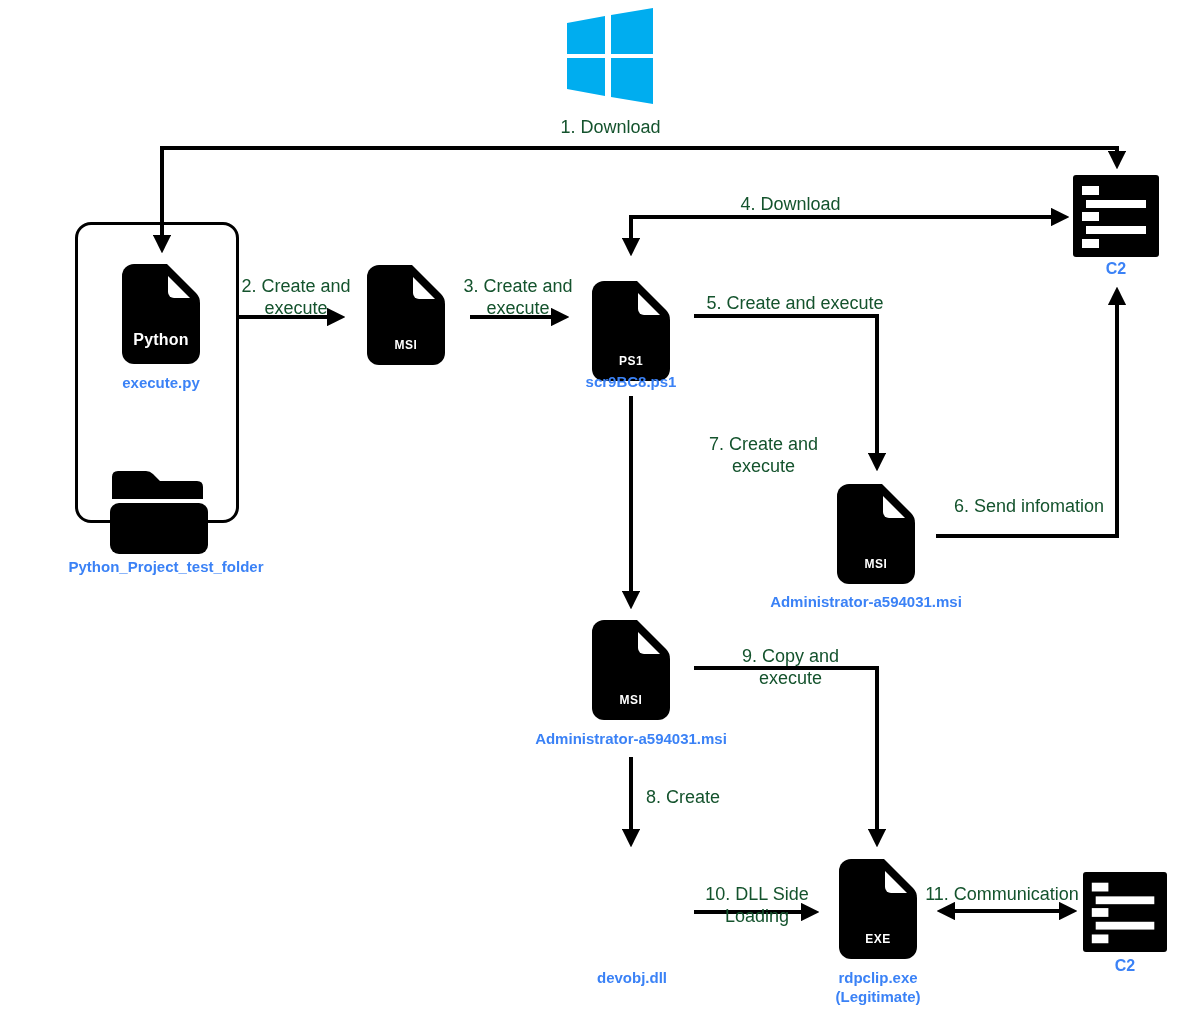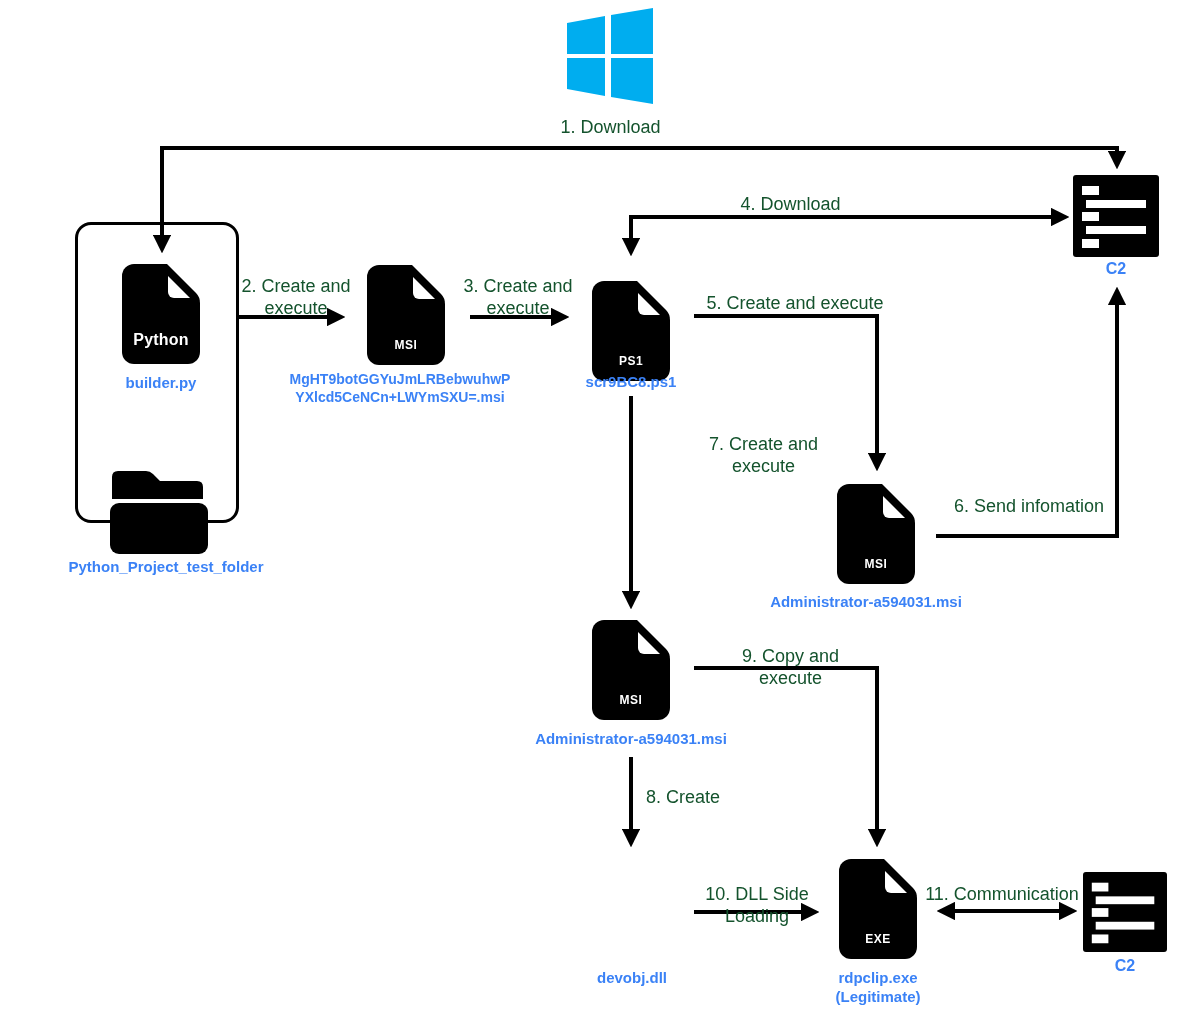--- a/index.html
+++ b/index.html
@@ -77,45 +77,41 @@
 
   <div class="container-box" style="left:75px;top:222px;width:158px;height:295px;"></div>
 
   <div class="icon-wrap" style="left:120px;top:262px;">
     <svg width="82" height="104" viewBox="0 0 82 104">
       <path d="M14,2 h33 l29,29 q4,4 4,10 v49 a12,12 0 0 1 -12,12 h-54 a12,12 0 0 1 -12,-12 v-76 a12,12 0 0 1 12,-12 z" fill="#000"></path>
       <path d="M48,14 L48,30 A6,6 0 0 0 54,36 L70,36 Z" fill="#fff"></path>
     </svg>
     <span class="file-text py">Python</span>
   </div>
-  <div class="node-label" style="left:81px;top:374px;width:160px;">builder.py</div>
+  <div class="node-label" style="left:81px;top:374px;width:160px;">execute.py</div>
 
   <div class="icon-wrap" style="left:110px;top:467px;">
     <svg width="98" height="87" viewBox="0 0 98 87">
       <path d="M2,32 L2,10 Q2,4 8,4 L36,4 Q40,4 43,7 L50,14 L87,14 Q93,14 93,20 L93,32 Z" fill="#000"></path>
       <rect x="0" y="36" width="98" height="51" rx="9" fill="#000"></rect>
     </svg>
   </div>
   <div class="node-label" style="left:46px;top:558px;width:240px;">Python_Project_test_folder</div>
 
   <div class="step-label" style="left:240px;top:276px;width:112px;">
     <span style="display:block">2. Create and</span>
     <span style="display:block">execute</span>
   </div>
 
   <div class="icon-wrap" style="left:365px;top:263px;">
     <svg width="82" height="104" viewBox="0 0 82 104">
       <path d="M14,2 h33 l29,29 q4,4 4,10 v49 a12,12 0 0 1 -12,12 h-54 a12,12 0 0 1 -12,-12 v-76 a12,12 0 0 1 12,-12 z" fill="#000"></path>
       <path d="M48,14 L48,30 A6,6 0 0 0 54,36 L70,36 Z" fill="#fff"></path>
     </svg>
     <span class="file-text">MSI</span>
-  </div>
-  <div class="node-label small" style="left:287px;top:371px;width:226px;">
-    <span style="display:block">MgHT9botGGYuJmLRBebwuhwP</span>
-    <span style="display:block">YXlcd5CeNCn+LWYmSXU=.msi</span>
   </div>
 
   <div class="step-label" style="left:462px;top:276px;width:112px;">
     <span style="display:block">3. Create and</span>
     <span style="display:block">execute</span>
   </div>
 
   <div class="icon-wrap" style="left:590px;top:279px;">
     <svg width="82" height="104" viewBox="0 0 82 104">
       <path d="M14,2 h33 l29,29 q4,4 4,10 v49 a12,12 0 0 1 -12,12 h-54 a12,12 0 0 1 -12,-12 v-76 a12,12 0 0 1 12,-12 z" fill="#000"></path>

